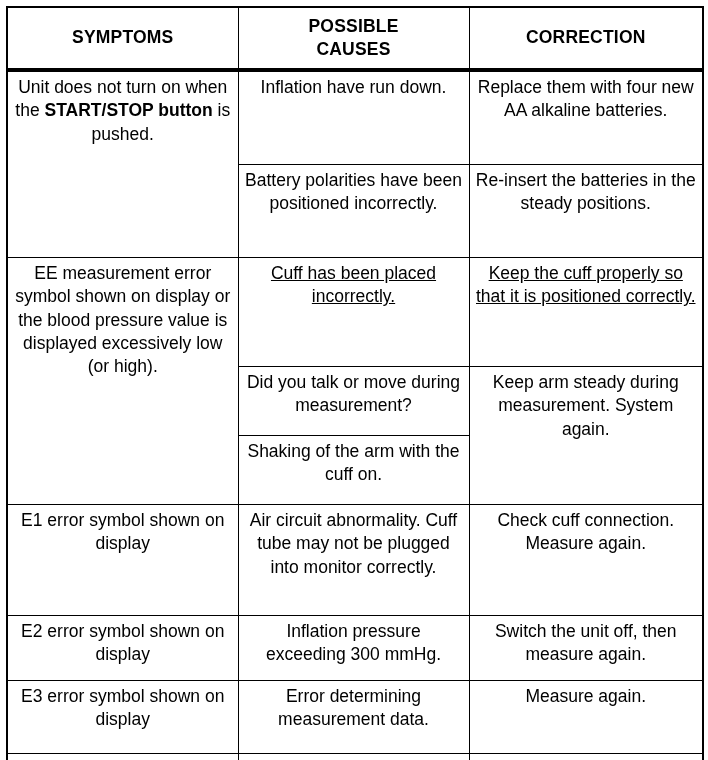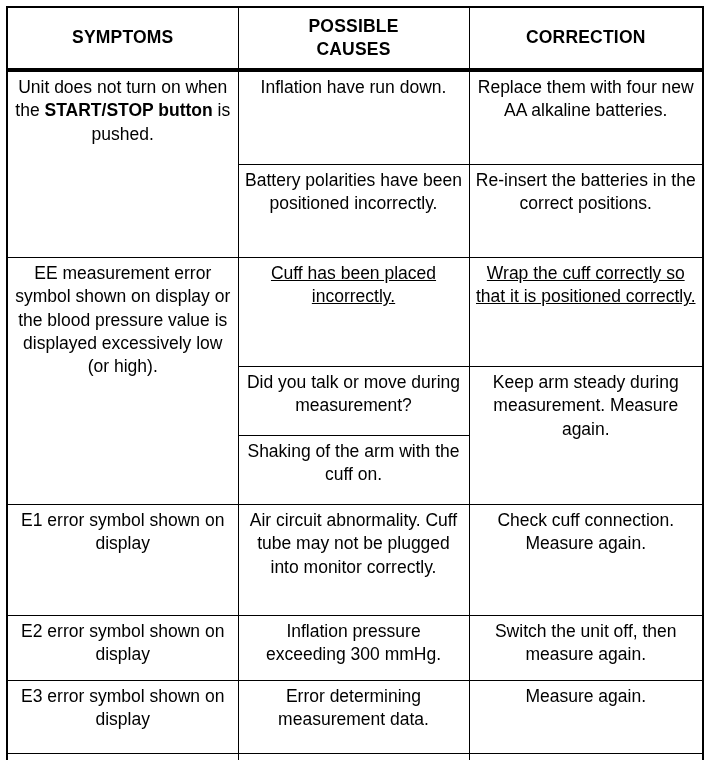--- a/index.html
+++ b/index.html
@@ -94,31 +94,31 @@
 
     <tr>
       <td rowspan="2">
         <span>Unit does not turn on when the </span><b class="strong">START/STOP button</b><span> is pushed.</span>
       </td>
       <td class="h-batteries">Inflation have run down.</td>
       <td class="h-batteries">Replace them with four new AA alkaline batteries.</td>
     </tr>
     <tr>
       <td class="h-polarity">Battery polarities have been positioned incorrectly.</td>
-      <td class="h-polarity">Re-insert the batteries in the correct positions.</td>
+      <td class="h-polarity">Re-insert the batteries in the steady positions.</td>
     </tr>
 
     <tr>
       <td rowspan="3">EE measurement error symbol shown on display or the blood pressure value is displayed excessively low (or high).</td>
       <td class="h-cuff">Cuff has been placed incorrectly.</td>
-      <td class="h-cuff">Wrap the cuff correctly so that it is positioned correctly.</td>
+      <td class="h-cuff">Keep the cuff properly so that it is positioned correctly.</td>
     </tr>
     <tr>
       <td class="h-talk">Did you talk or move during measurement?</td>
-      <td rowspan="2">Keep arm steady during measurement. Measure again.</td>
+      <td rowspan="2">Keep arm steady during measurement. System again.</td>
     </tr>
     <tr>
       <td class="h-shaking">Shaking of the arm with the cuff on.</td>
     </tr>
 
     <tr>
       <td>E1 error symbol shown on display</td>
       <td class="h-air">Air circuit abnormality. Cuff tube may not be plugged into monitor correctly.</td>
       <td class="h-air">Check cuff connection. Measure again.</td>
     </tr>

